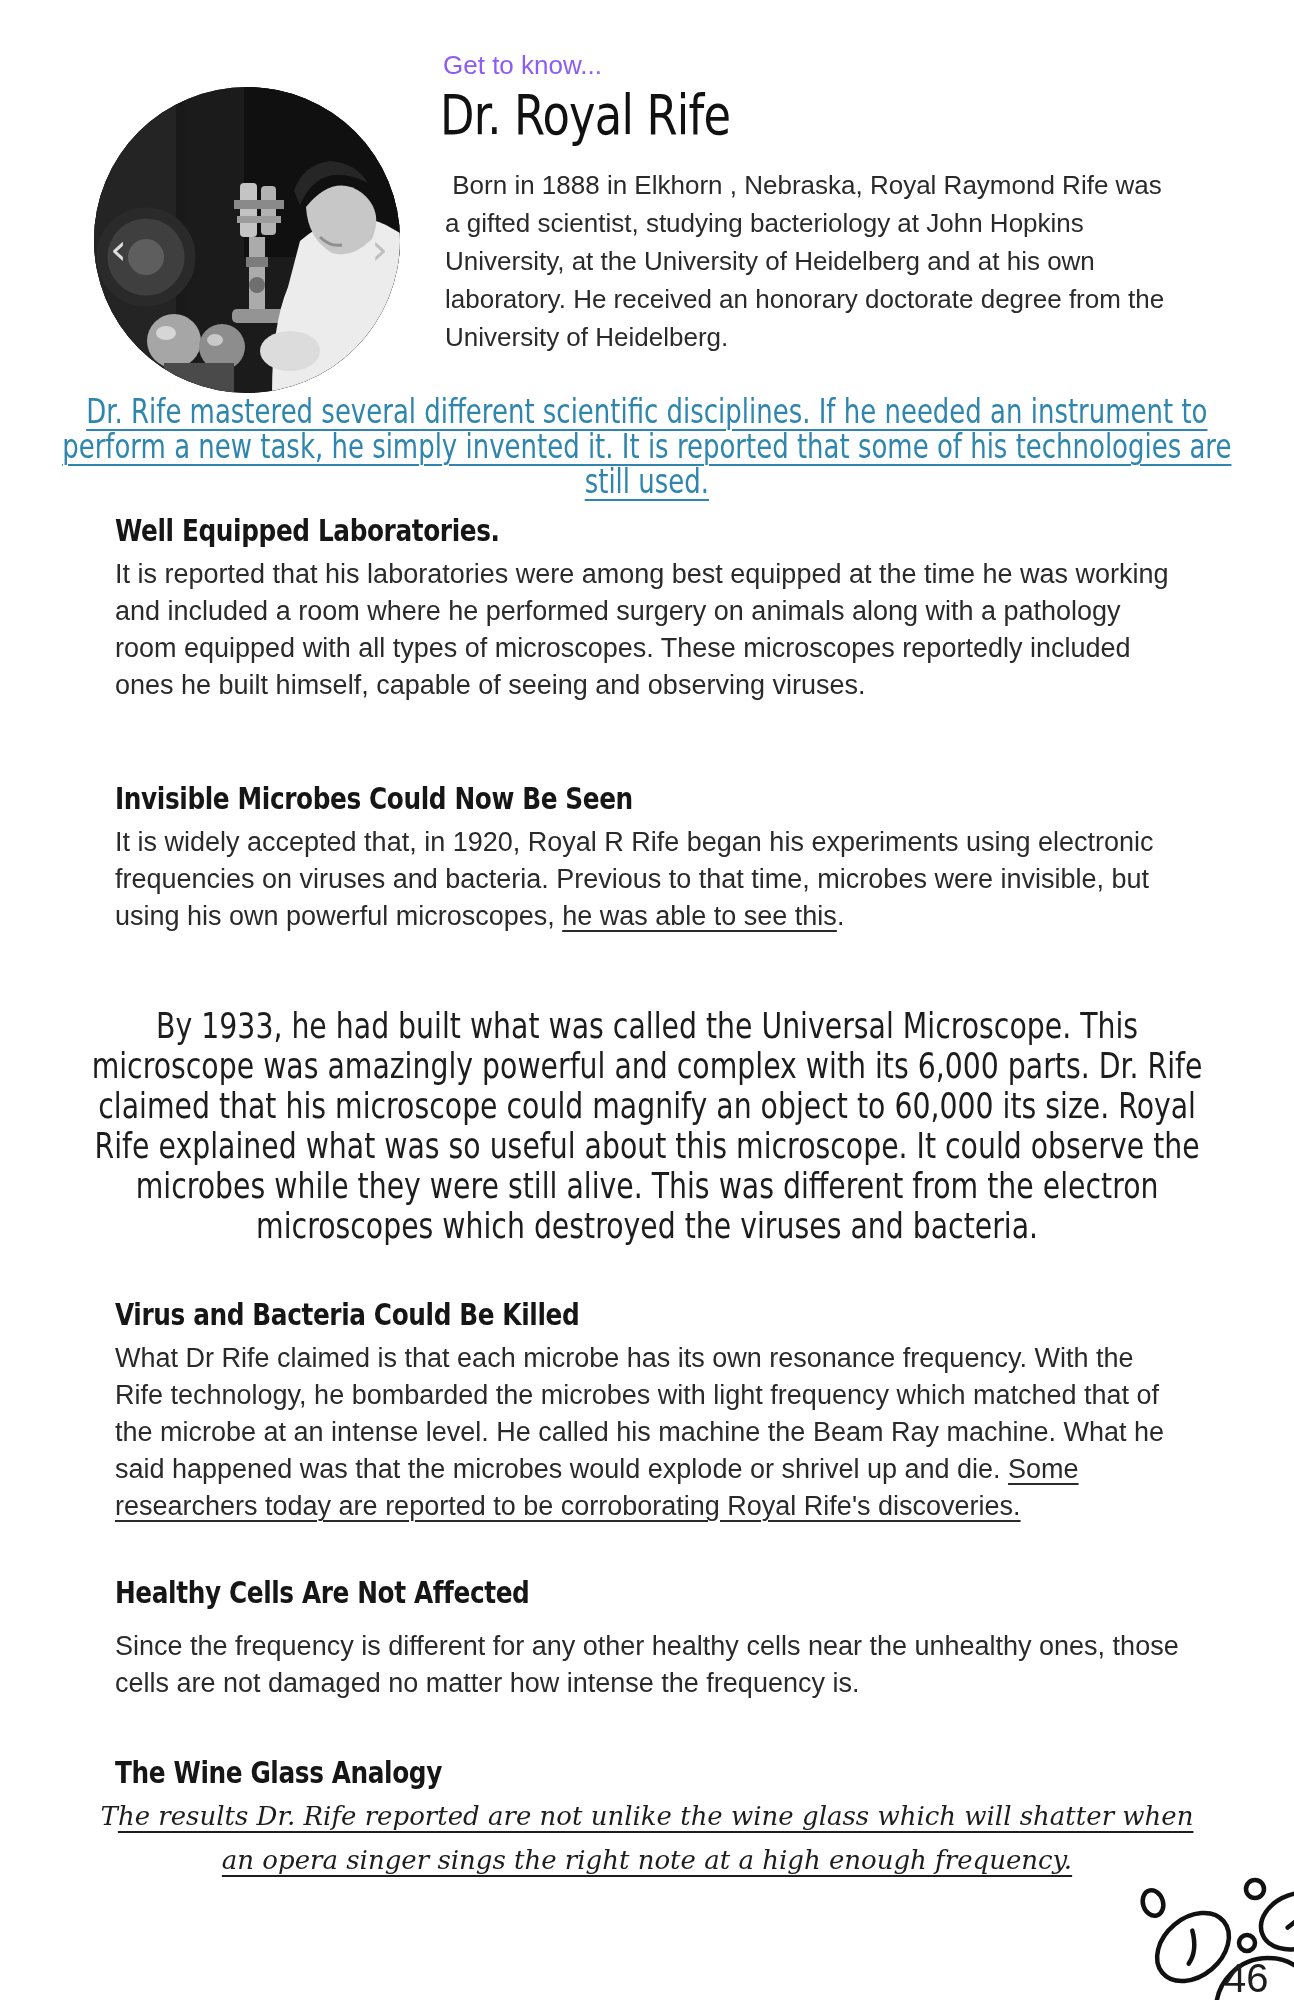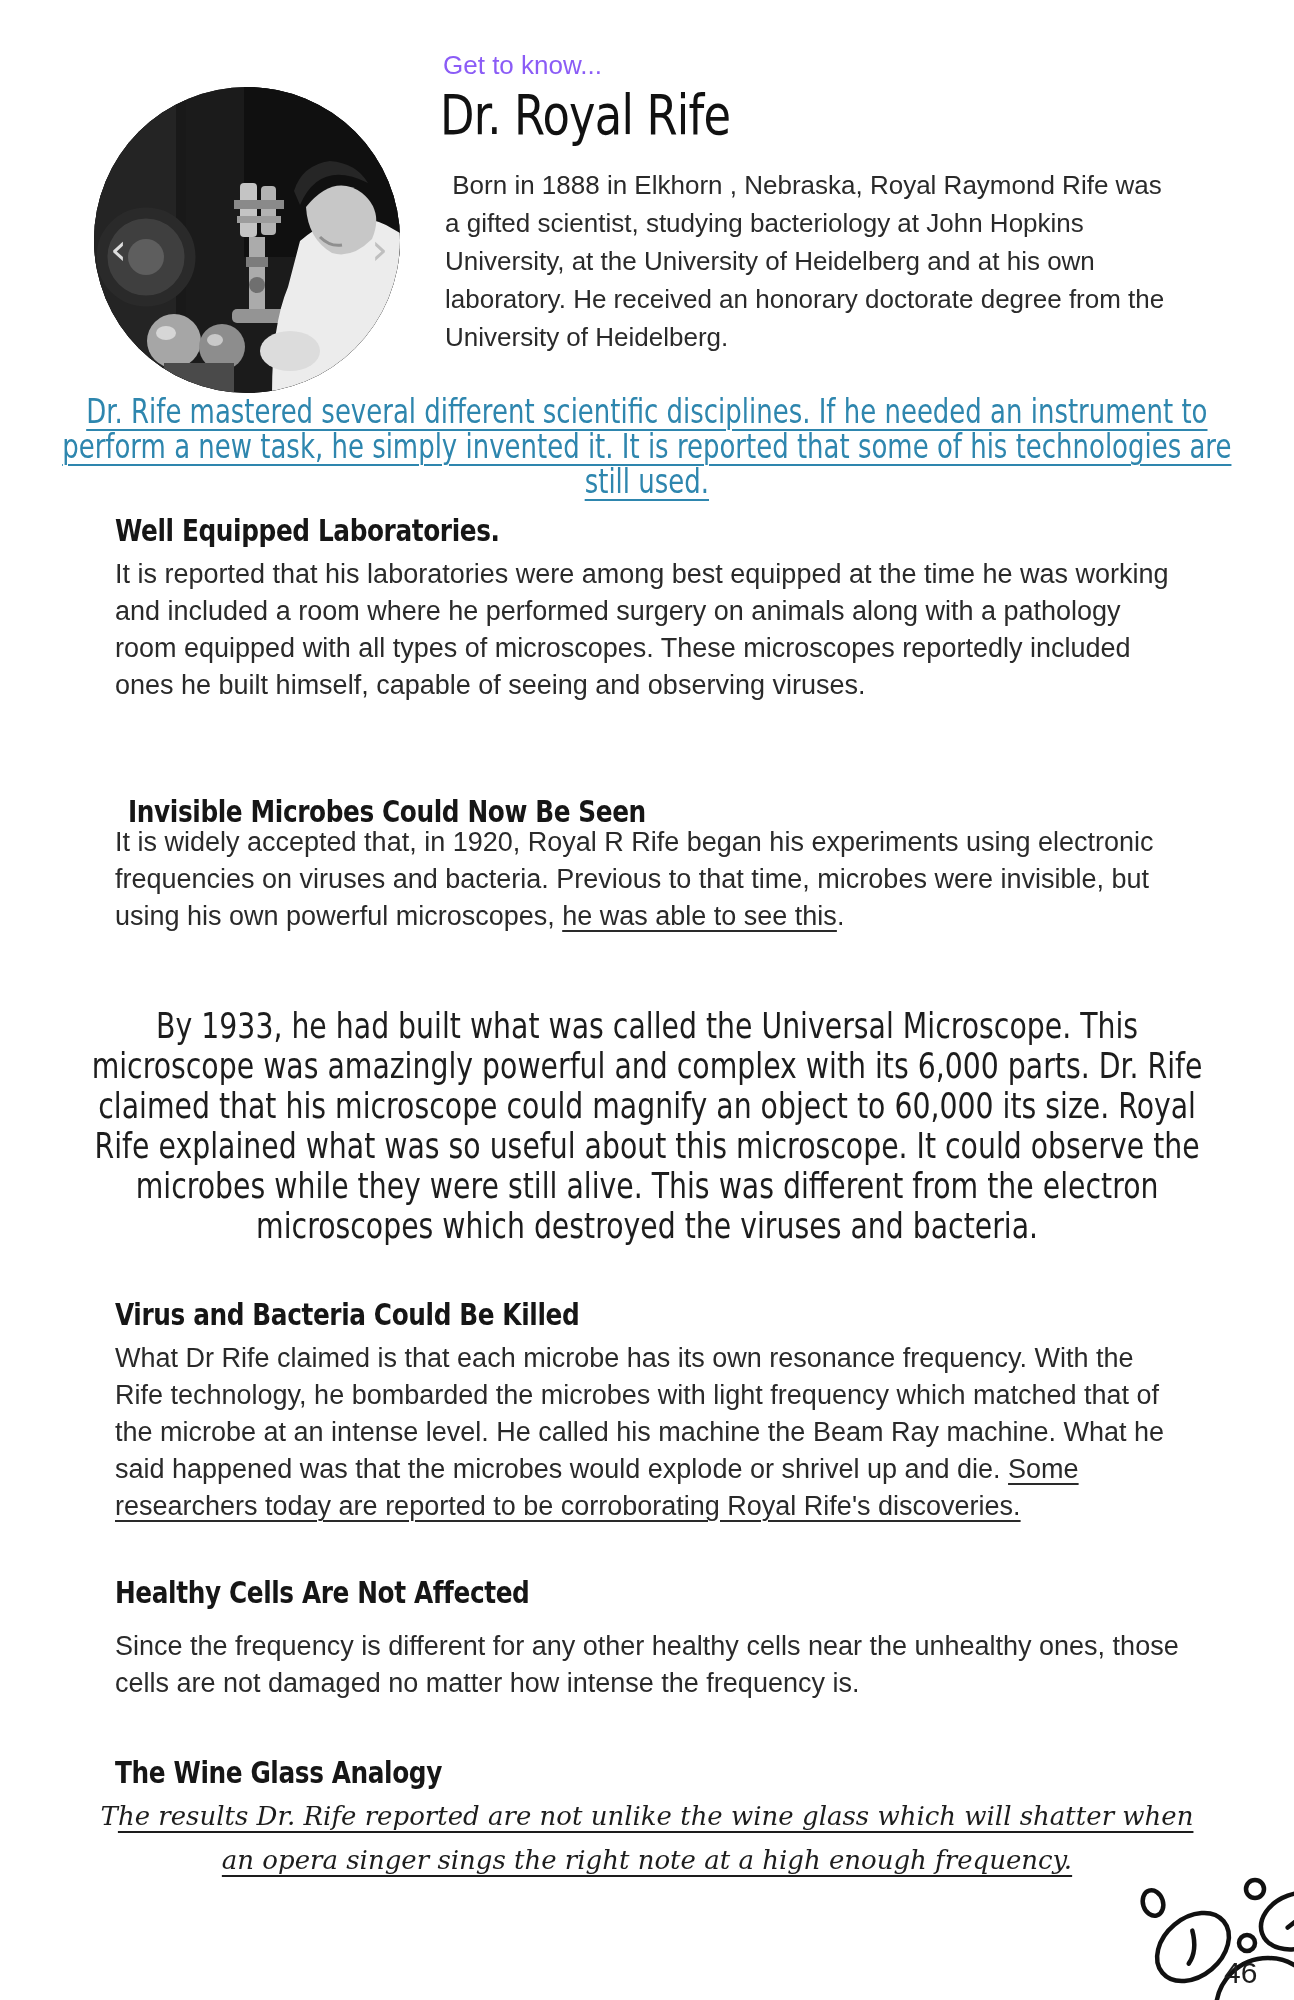--- a/index.html
+++ b/index.html
@@ -29,32 +29,32 @@
   
   #highlight{left:55px;top:394px;width:1184px;font-size:33px;line-height:35px;color:#2e86ae;}
   #highlight .squeeze-block{text-decoration:underline;text-decoration-thickness:2px;text-underline-offset:6px;}
 
   
   .sec-head{font-size:31px;font-weight:700;color:#161616;letter-spacing:-0.5px;}
   .sec-body{width:1070px;font-size:27px;line-height:37px;color:#2a2a2a;}
   .u{text-decoration:underline;text-decoration-thickness:1.5px;text-underline-offset:5px;}
 
   #h1{left:115px;top:512px;}   #b1{left:115px;top:556px;}
-  #h2{left:128px;top:780px;margin-top:13px;}   #b2{left:115px;top:824px;}
+  #h2{left:115px;top:780px;}   #b2{left:115px;top:824px;}
   #centerpara{left:80px;top:1006px;width:1134px;font-size:36px;line-height:40px;color:#1d1d1d;}
   #h3{left:115px;top:1296px;}  #b3{left:115px;top:1340px;}
   #h4{left:115px;top:1574px;}  #b4{left:115px;top:1628px;}
   #h5{left:115px;top:1754px;}
   #b5{left:92px;top:1794px;width:1110px;text-align:center;
       font-family:"DejaVu Serif",serif;font-style:italic;font-size:26px;line-height:44px;color:#1d1d1d;}
   #b5 .u{text-decoration-thickness:1.5px;text-underline-offset:6px;}
 
   
   #doodle{left:1090px;top:1852px;width:204px;height:148px;overflow:visible;}
-  #pagenum{left:1224px;top:1956px;font-size:30px;color:#1d1d1d;z-index:5;}
+  #pagenum{left:1224px;top:1956px;font-size:40px;color:#1d1d1d;z-index:5;}
 </style>
 </head>
 <body>
 
 <div id="page">
 
   <div class="abs" id="photo">
     <svg width="306" height="306" viewBox="0 0 306 306">
       <rect width="306" height="306" fill="#1b1b1b"></rect>
       <rect x="150" y="0" width="156" height="170" fill="#101010"></rect>

